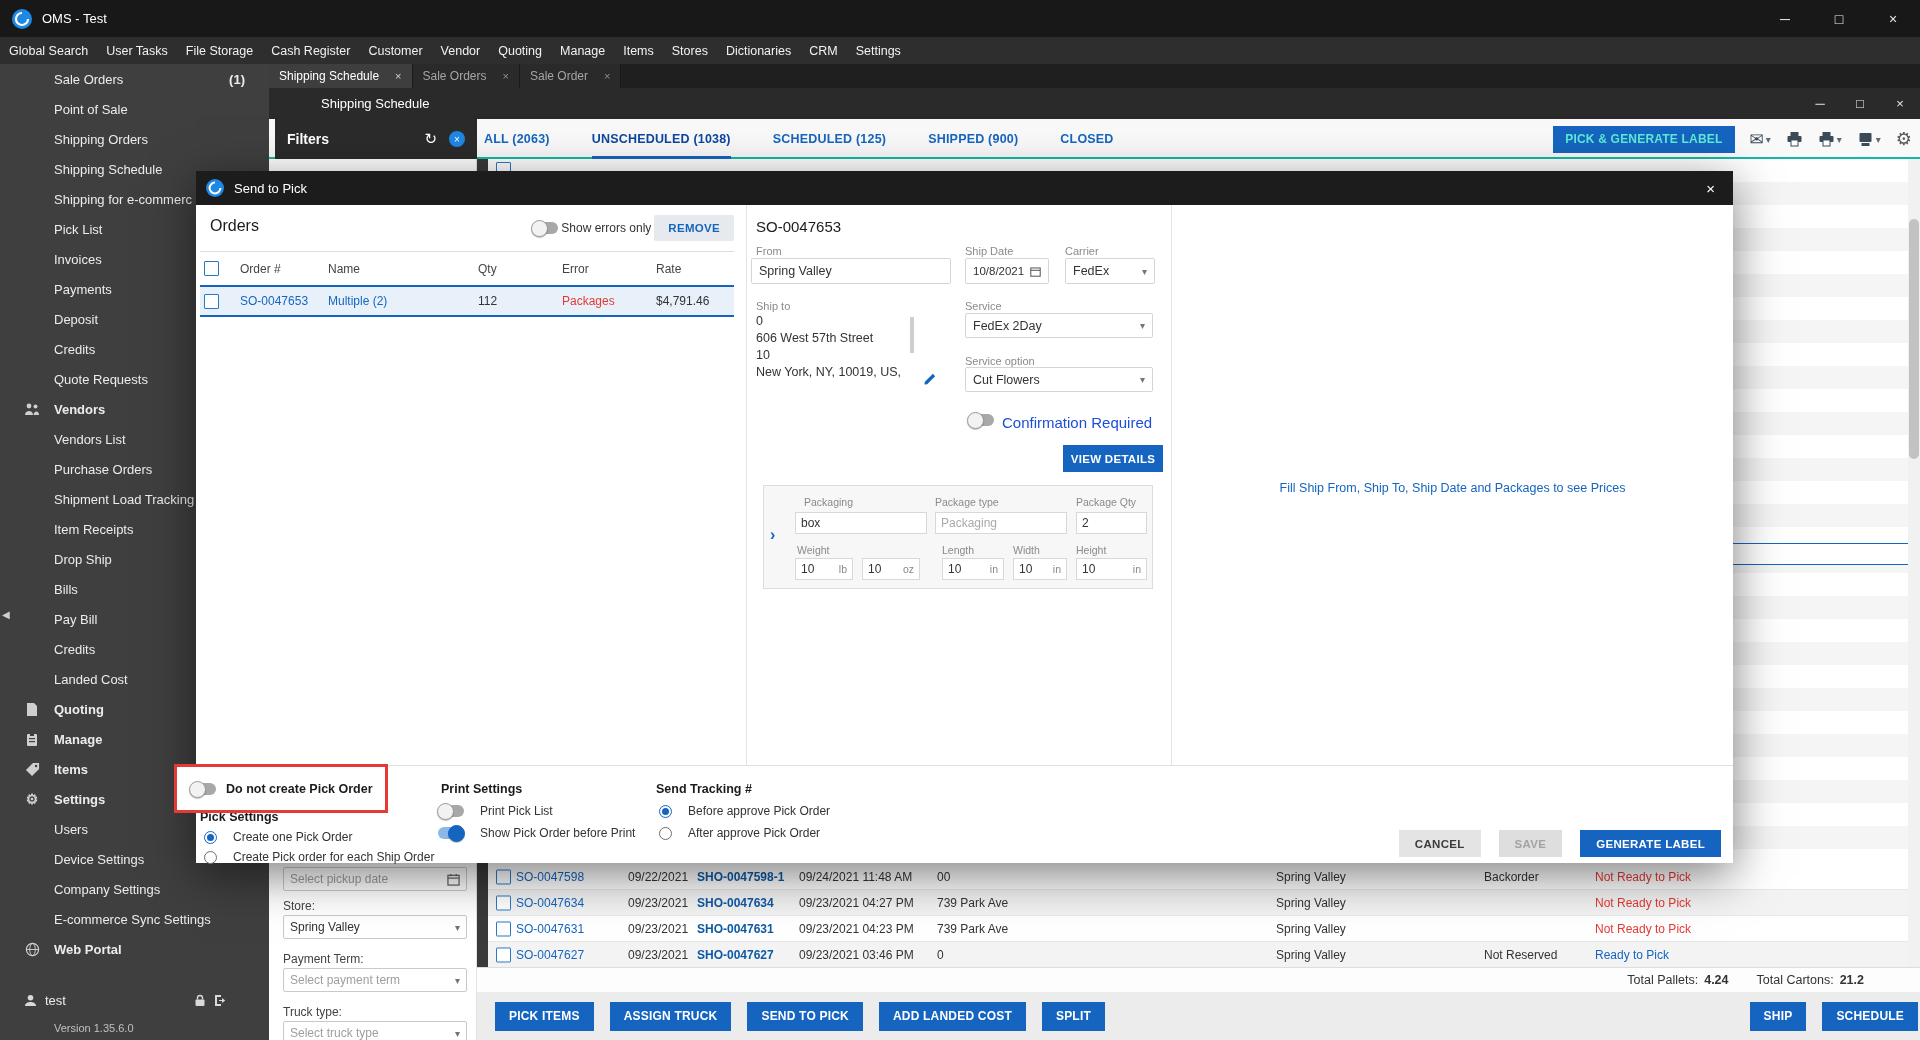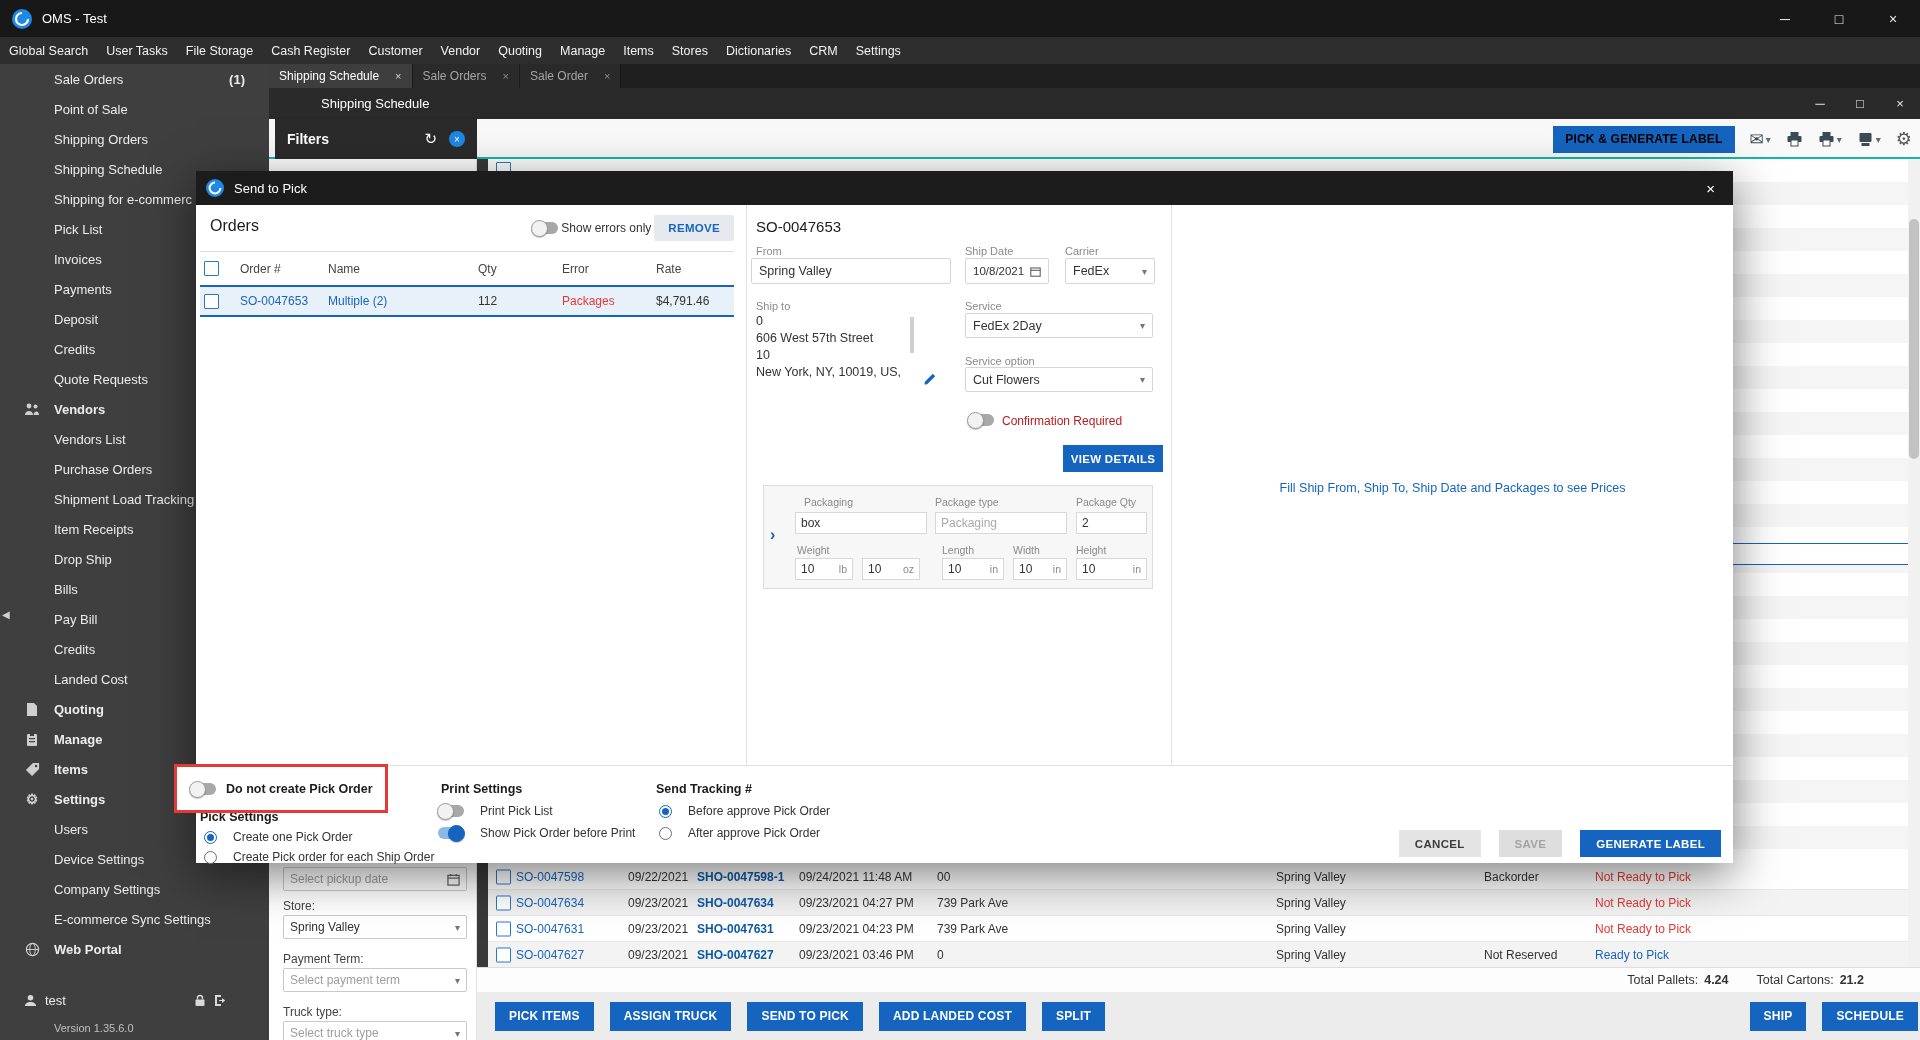--- a/index.html
+++ b/index.html
@@ -32,21 +32,21 @@
 #win-title{position:absolute;left:0;top:0;width:1651px;height:31px;background:#2a2a2a;color:#fff;display:flex;align-items:center;font-size:13px;padding-left:52px}
 #win-title .winctl span{width:40px;font-size:13px}
 #toolbar{position:absolute;left:0;top:31px;width:1651px;height:40px;background:#f9f9f9;border-bottom:2px solid #14b8a6}
 #filters-head{position:absolute;left:6px;top:0;width:202px;height:40px;background:#2b2b2b;color:#fff;display:flex;align-items:center;padding:0 12px;font-size:14px;font-weight:bold}
 #filters-head .fh-ic{margin-left:auto;display:flex;align-items:center;gap:12px;font-weight:normal}
 .clear-circle{width:16px;height:16px;border-radius:50%;background:#1e88e5;color:#fff;font-size:10px;display:flex;align-items:center;justify-content:center}
 #status-tabs{position:absolute;left:215px;top:0;height:40px;display:flex;gap:42px}
 .stab{height:40px;display:flex;align-items:center;font-size:12.5px;font-weight:bold;color:#1565c0;border-bottom:3px solid transparent;padding-top:2px;letter-spacing:.2px}
 .stab.active{border-bottom-color:#1565c0;color:#0d47a1}
 #toolbar-right{position:absolute;right:8px;top:0;height:40px;display:flex;align-items:center;gap:15px;color:#3a4b57}
-.blue-btn{background:#1565c0;color:#000000;border:none;font-family:inherit;font-weight:bold;font-size:12px;height:27px;padding:0 12px;display:flex;align-items:center;letter-spacing:.2px}
+.blue-btn{background:#1565c0;color:#5eead4;border:none;font-family:inherit;font-weight:bold;font-size:12px;height:27px;padding:0 12px;display:flex;align-items:center;letter-spacing:.2px}
 .tb-ic{display:flex;align-items:center;gap:2px;font-size:17px}
 .tb-ic .car{font-size:10px;color:#5f6b73}
 
 #filter-panel{position:absolute;left:6px;top:71px;width:202px;height:881px;background:#fff;overflow:hidden;border-right:1px solid #e2e2e2}
 .fp-lbl{position:absolute;left:8px;font-size:12px;color:#424242}
 .fp-box{position:absolute;left:8px;width:184px;height:24px;border:1px solid #c9c9c9;border-radius:2px;background:#fff;display:flex;align-items:center;padding:0 6px;font-size:12px;color:#333}
 .fp-box .car{margin-left:auto;color:#757575;font-size:10px}
 .fp-box input{border:none;outline:none;width:100%;font:inherit;color:#333;background:transparent}
 .fp-box input::placeholder{color:#9e9e9e}
 .ph{color:#9e9e9e}
@@ -334,20 +334,37 @@
   </div>
 
   <div id="toolbar">
     <div id="filters-head">
       <span>Filters</span>
       <span class="fh-ic">
         <span style="font-size:15px">↻</span>
         <span class="clear-circle">×</span>
       </span>
     </div>
+    <div id="status-tabs">
+      <div class="stab">
+          <span>ALL (2063)</span>
+        </div>
+      <div class="stab active">
+          <span>UNSCHEDULED (1038)</span>
+        </div>
+      <div class="stab">
+          <span>SCHEDULED (125)</span>
+        </div>
+      <div class="stab">
+          <span>SHIPPED (900)</span>
+        </div>
+      <div class="stab">
+          <span>CLOSED</span>
+        </div>
+    </div>
     <div id="toolbar-right">
       <button class="blue-btn">PICK &amp; GENERATE LABEL</button>
       <span class="tb-ic">✉<span class="car">▾</span></span>
       <span class="tb-ic">
           <svg width="17" height="16" viewBox="0 0 16 16">
             <path d="M4 1h8v4H4z" fill="#3a4b57"></path>
             <rect x="1" y="5" width="14" height="6" rx="1" fill="#3a4b57"></rect>
             <rect x="4.5" y="9" width="7" height="6" fill="#fff" stroke="#3a4b57"></rect>
           </svg>
         </span>
@@ -559,21 +576,21 @@
           <span>FedEx 2Day</span>
           <span class="car">▾</span>
         </div>
       <span class="flbl" style="left:218px;top:150px">Service option</span>
       <div class="fbox" style="left:218px;top:162px;width:188px;height:25px">
           <span>Cut Flowers</span>
           <span class="car">▾</span>
         </div>
 
       <span class="toggle" style="position:absolute;left:221px;top:209px"></span>
-      <span style="position:absolute;left:255px;top:209px;font-size:12px;color:#b91c1c">Confirmation Required</span>
+      <span style="position:absolute;left:255px;top:209px;font-size:15px;color:#1d4ed8">Confirmation Required</span>
 
       <button class="dbtn blue" style="position:absolute;left:316px;top:240px;width:100px;padding:0;justify-content:center;display:flex;align-items:center">VIEW DETAILS</button>
 
       <div id="pkgbox">
         <span style="position:absolute;left:6px;top:40px;font-size:16px;font-weight:bold;color:#1565c0">›</span>
         <span class="plbl" style="left:40px;top:10px">Packaging</span>
         <span class="plbl" style="left:171px;top:10px">Package type</span>
         <span class="plbl" style="left:312px;top:10px">Package Qty</span>
         <div class="pinp" style="left:31px;top:26px;width:132px">
             <span>box</span>

